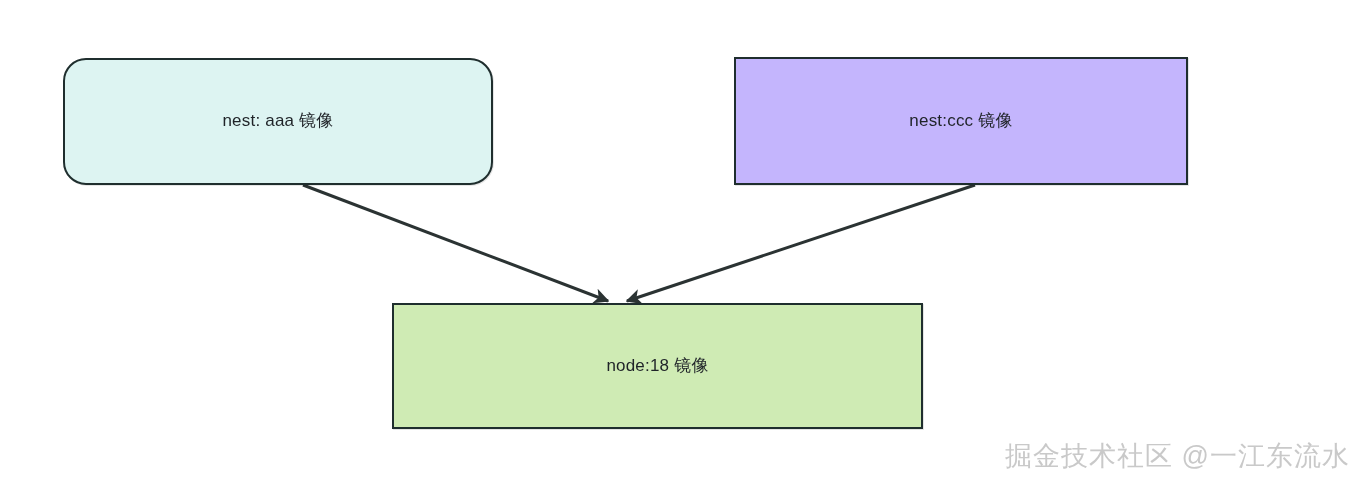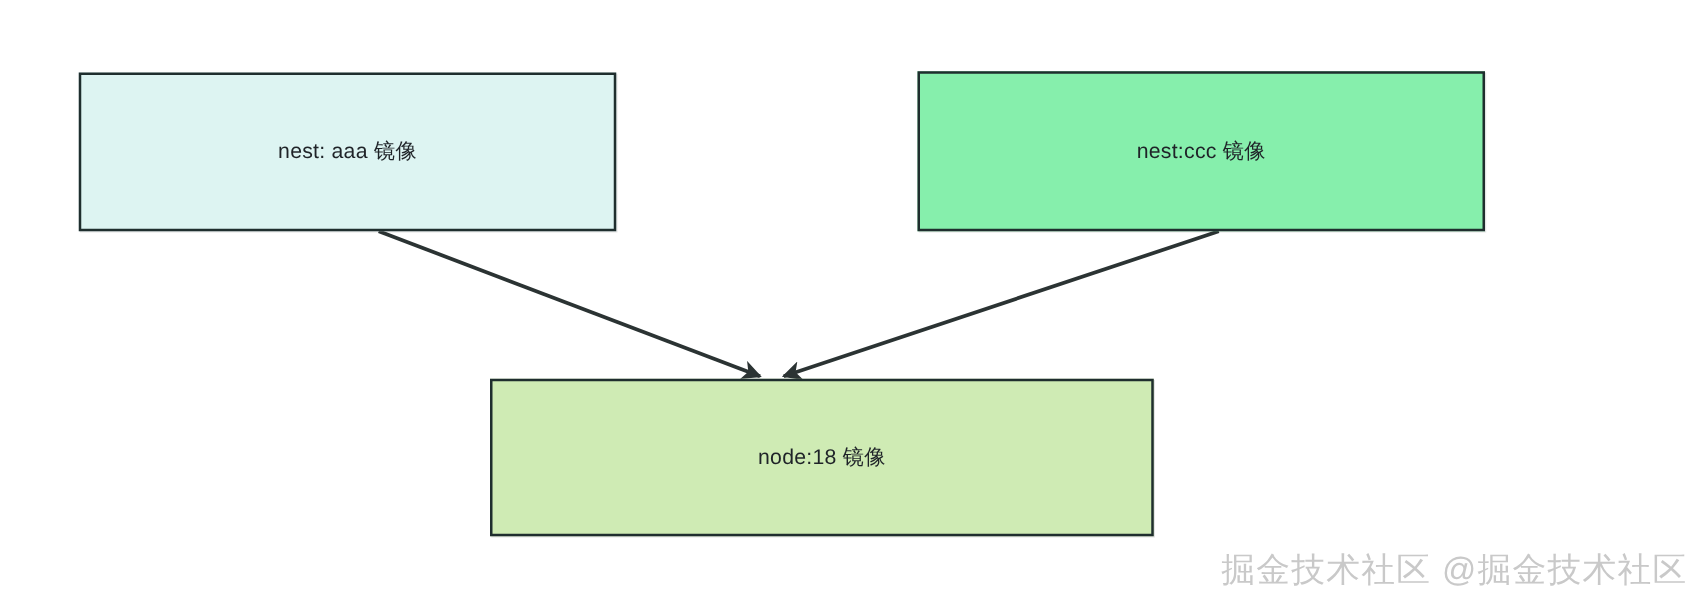--- a/index.html
+++ b/index.html
@@ -34,20 +34,21 @@
     letter-spacing: 0.2px;
     white-space: nowrap;
     text-align: center;
     -webkit-font-smoothing: antialiased;
   }
   #box-nest-aaa {
     left: 63px;
     top: 58px;
     width: 430px;
     height: 127px;
+    border-radius: 23px;
   }
   #box-nest-ccc {
     left: 734px;
     top: 57px;
     width: 454px;
     height: 128px;
   }
   #box-node-18 {
     left: 392px;
     top: 303px;
@@ -91,23 +92,23 @@
 
     <line x1="303" y1="185" x2="608" y2="301" stroke="#2b3333" stroke-width="3" stroke-linecap="butt" marker-end="url(#arrow-left)"></line>
 
     <line x1="975" y1="185" x2="627" y2="301" stroke="#2b3333" stroke-width="3" stroke-linecap="butt" marker-end="url(#arrow-right)"></line>
   </svg>
 
   <div class="node-box" id="box-nest-aaa" style-fill="#ddf4f2" style="left: 63px; top: 58px; width: 430px; height: 127px; background: rgb(221, 244, 242); border-color: rgb(31, 46, 46);">
     <span class="node-label" style="color: rgb(31, 35, 40);">nest: aaa 镜像</span>
   </div>
 
-  <div class="node-box" id="box-nest-ccc" style="left: 734px; top: 57px; width: 454px; height: 128px; background: #86efac; border-color: rgb(31, 46, 46);">
+  <div class="node-box" id="box-nest-ccc" style="left: 734px; top: 57px; width: 454px; height: 128px; background: #c4b5fd; border-color: rgb(31, 46, 46);">
     <span class="node-label" style="color: rgb(31, 35, 40);">nest:ccc 镜像</span>
   </div>
 
   <div class="node-box" id="box-node-18" style="left: 392px; top: 303px; width: 531px; height: 126px; background: rgb(207, 235, 180); border-color: rgb(31, 46, 46);">
     <span class="node-label" style="color: rgb(31, 35, 40);">node:18 镜像</span>
   </div>
 
-  <div class="watermark" style="color: rgb(201, 201, 201);">掘金技术社区 @掘金技术社区</div>
+  <div class="watermark" style="color: rgb(201, 201, 201);">掘金技术社区 @一江东流水</div>
 
 </div>
 
 </body></html>

